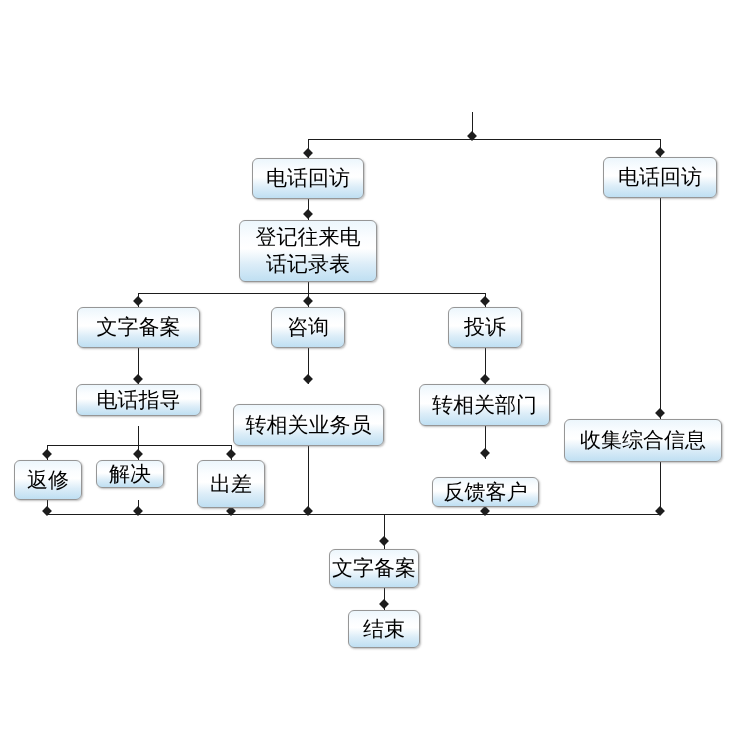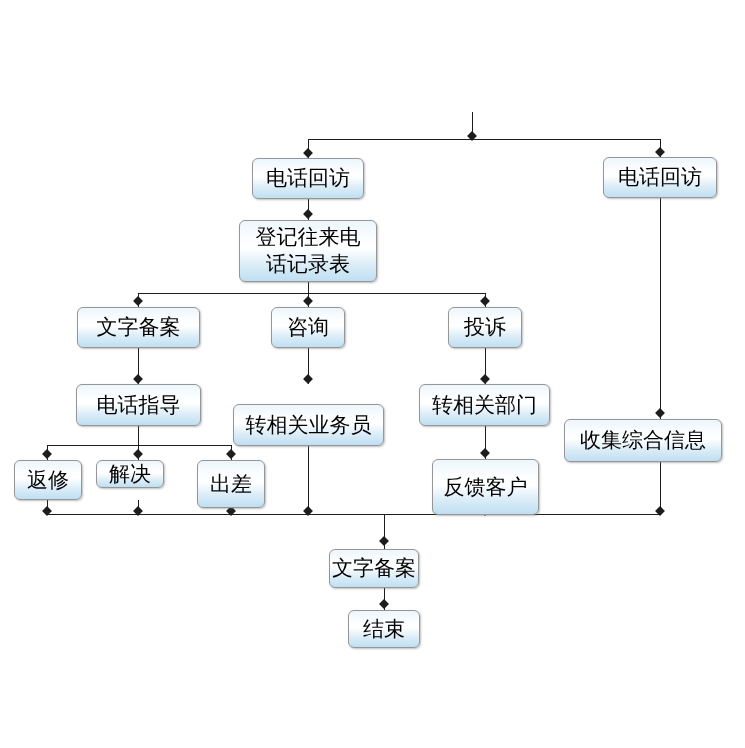--- a/index.html
+++ b/index.html
@@ -94,42 +94,42 @@
   </div>
   <div class="node" style="left:77px;top:307px;width:123px;height:41px">
     <span>文字备案</span>
   </div>
   <div class="node" style="left:271px;top:307px;width:74px;height:41px">
     <span>咨询</span>
   </div>
   <div class="node" style="left:448px;top:307px;width:74px;height:41px">
     <span>投诉</span>
   </div>
-  <div class="node" style="left:76px;top:384px;width:125px;height:42px">
+  <div class="node" style="left:76px;top:384px;width:125px;height:32px">
     <span>电话指导</span>
   </div>
   <div class="node" style="left:233px;top:404px;width:151px;height:42px">
     <span>转相关业务员</span>
   </div>
   <div class="node" style="left:419px;top:384px;width:131px;height:42px">
     <span>转相关部门</span>
   </div>
   <div class="node" style="left:564px;top:419px;width:158px;height:43px">
     <span>收集综合信息</span>
   </div>
   <div class="node" style="left:14px;top:460px;width:68px;height:40px">
     <span>返修</span>
   </div>
   <div class="node" style="left:96px;top:460px;width:68px;height:28px">
     <span>解决</span>
   </div>
   <div class="node" style="left:197px;top:460px;width:68px;height:48px">
     <span>出差</span>
   </div>
-  <div class="node" style="left:432px;top:459px;width:107px;height:56px">
+  <div class="node" style="left:432px;top:477px;width:107px;height:30px">
     <span>反馈客户</span>
   </div>
   <div class="node" style="left:329px;top:549px;width:90px;height:39px">
     <span>文字备案</span>
   </div>
   <div class="node" style="left:348px;top:610px;width:72px;height:38px">
     <span>结束</span>
   </div>
 
 </div>

